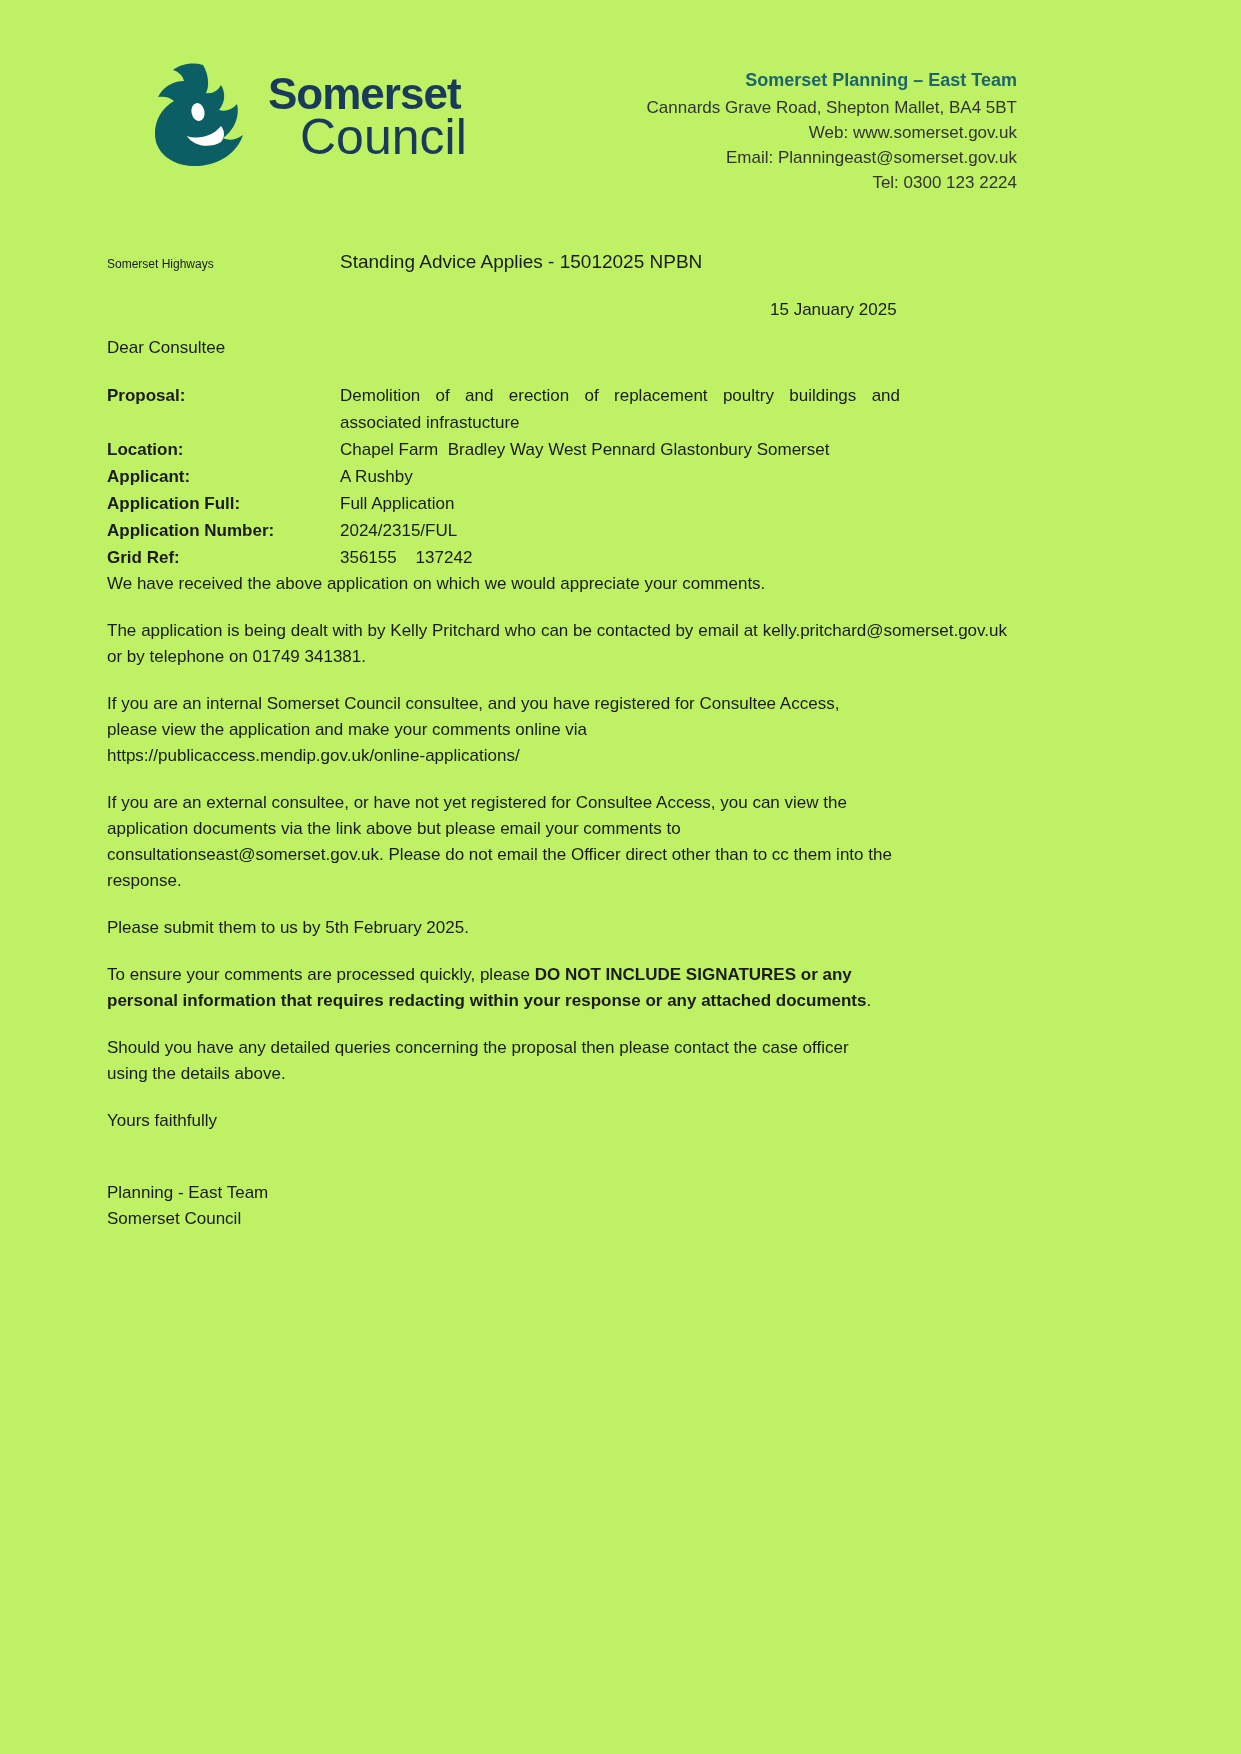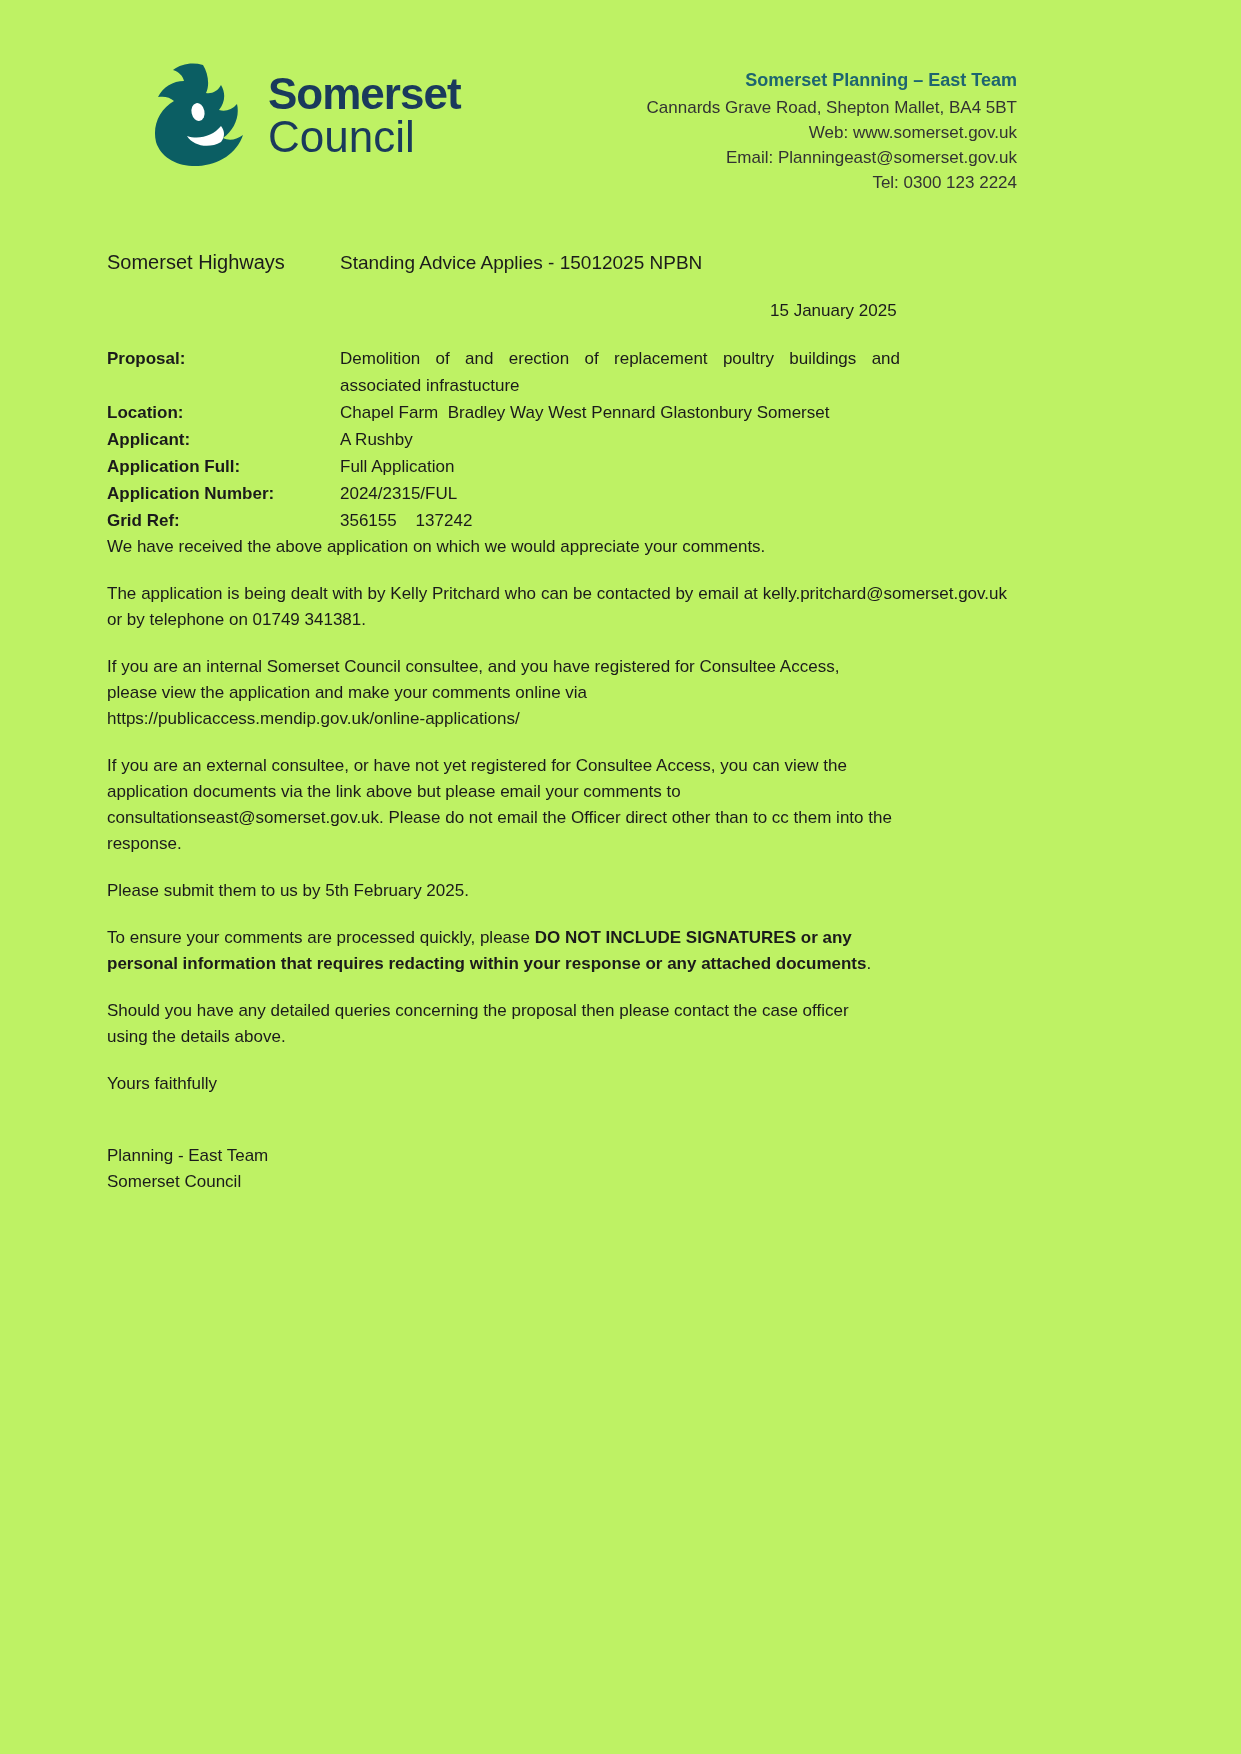--- a/index.html
+++ b/index.html
@@ -20,28 +20,28 @@
   .header {
     display: flex;
     justify-content: space-between;
     align-items: flex-start;
     padding: 62px 224px 0 148px;
   }
   .logo { display: flex; align-items: center; gap: 16px; }
   .logo-icon svg { display: block; }
   .logo-text { color: #1a3a5c; }
   .logo-name { font-size: 44px; font-weight: 700; line-height: 46px; letter-spacing: -1px; }
-  .logo-suffix { font-size: 44px; font-weight: 400; line-height: 40px; }
+  .logo-suffix { font-size: 50px; font-weight: 400; line-height: 40px; margin-left: 32px; }
   .contact { text-align: right; font-size: 17px; line-height: 25px; color: #333333; padding-top: 6px; }
   .contact-team { font-weight: 700; color: #1e6570; font-size: 18px; margin-bottom: 2px; }
 
   
   .content { padding: 0 191px 0 107px; font-size: 17px; }
   .consultee-row { display: flex; align-items: baseline; margin-top: 56px; }
-  .consultee { flex: 0 0 233px; font-size: 20px; }
+  .consultee { flex: 0 0 233px; font-size: 12px; }
   .subject { font-size: 19px; }
   .date { margin-top: 24px; padding-left: 663px; line-height: 26px; }
   .salutation { margin-top: 12px; line-height: 26px; }
 
   .details { margin-top: 21px; line-height: 27px; }
   .detail-row { display: flex; }
   .detail-label { flex: 0 0 233px; font-weight: 700; }
   .detail-value { flex: 1; }
   .dv-proposal { flex: 0 0 560px; max-width: 560px; text-align: justify; }
   .prewrap { white-space: pre-wrap; }
@@ -84,20 +84,21 @@
 
   <main class="content">
 
     <div class="consultee-row">
       <span class="consultee">Somerset Highways</span>
       <span class="subject">Standing Advice Applies - 15012025 NPBN</span>
     </div>
 
     <div class="date">15 January 2025</div>
 
+    <div class="salutation">Dear Consultee</div>
 
     <div class="details">
       <div class="detail-row">
         <div class="detail-label">Proposal:</div>
         <div class="detail-value dv-proposal">Demolition of and erection of replacement poultry buildings and associated infrastucture</div>
       </div>
       <div class="detail-row">
         <div class="detail-label">Location:</div>
         <div class="detail-value prewrap">Chapel Farm  Bradley Way West Pennard Glastonbury Somerset</div>
       </div>

